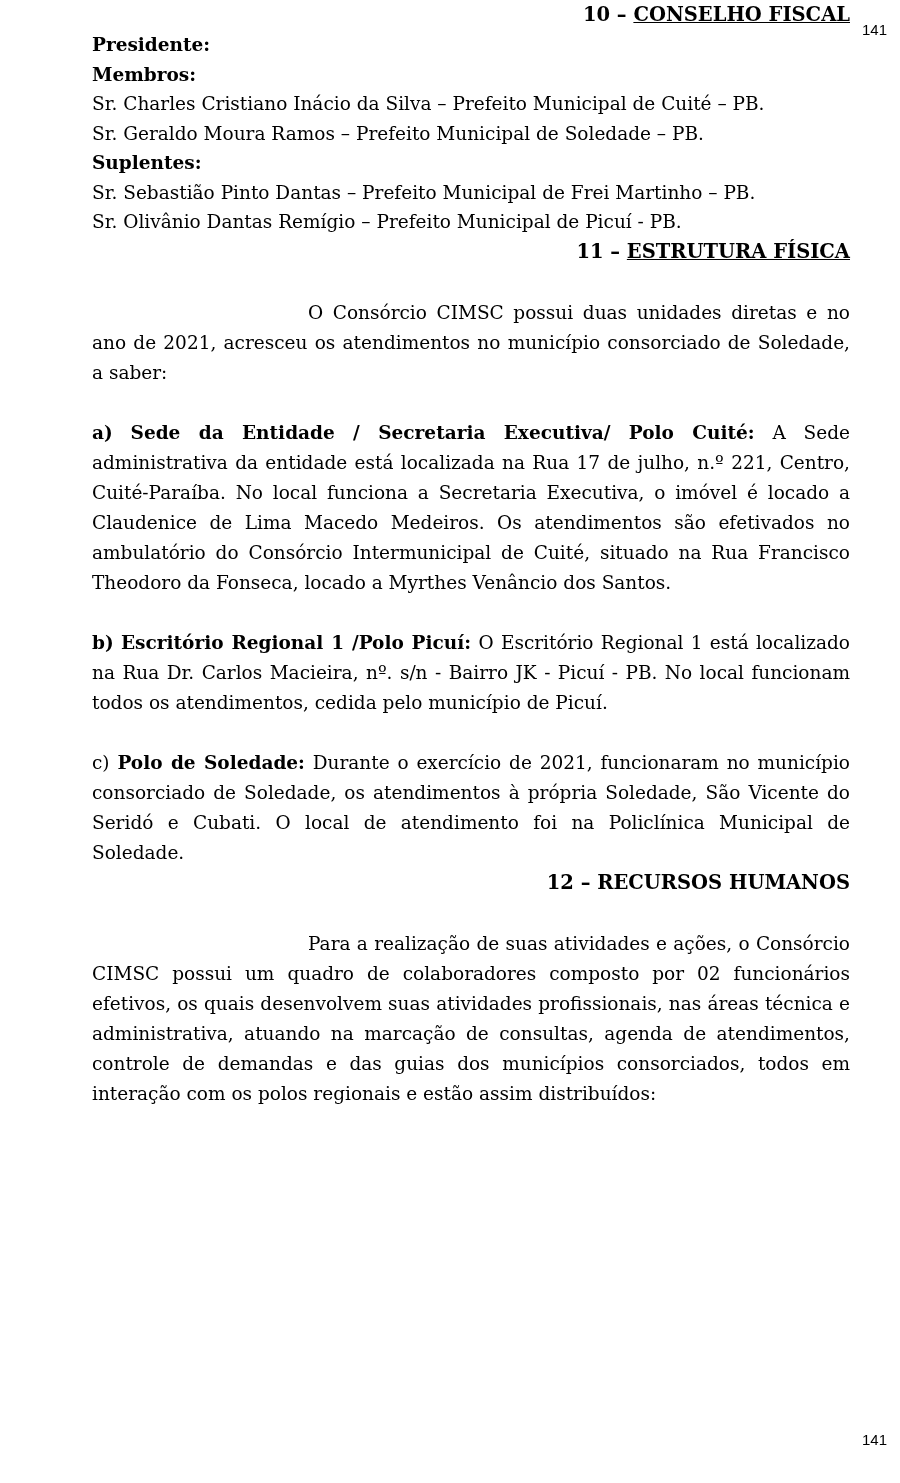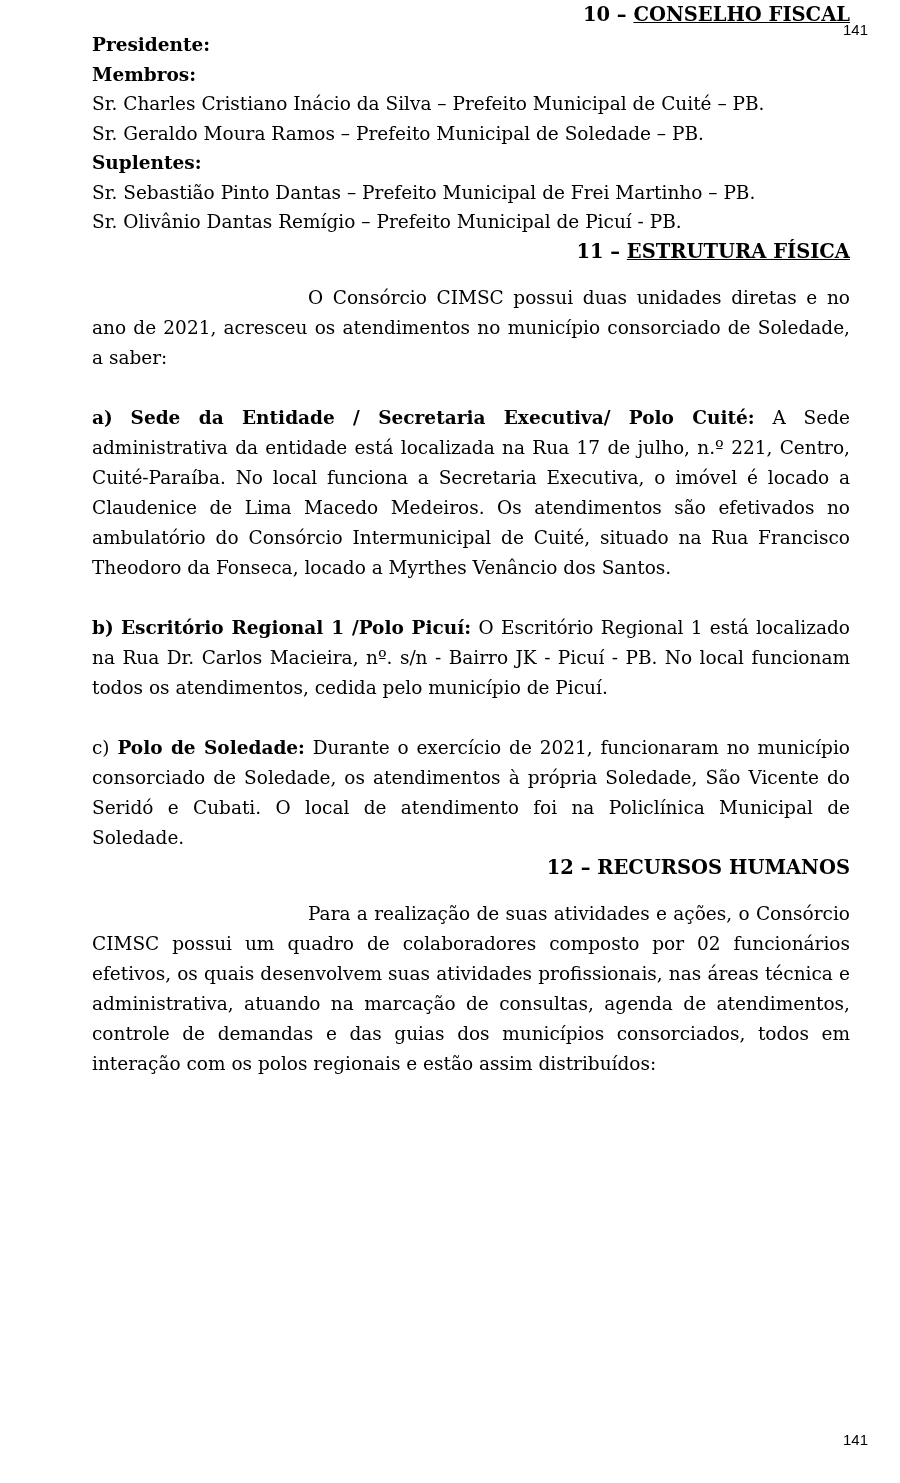--- a/index.html
+++ b/index.html
@@ -15,21 +15,21 @@
     color: #000000;
     font-family: "DejaVu Serif", "Liberation Serif", serif;
     font-size: 18.5px;
     line-height: 30px;
     box-sizing: border-box;
     padding: 0 50px 0 92px;
     overflow: hidden;
   }
   .page-num {
     position: absolute;
-    right: 32px;
+    right: 13px;
     font-family: "Liberation Sans", "DejaVu Sans", sans-serif;
     font-size: 15px;
     line-height: 15px;
     color: #000000;
   }
   .page-num.top { top: 22px; }
   .page-num.bottom { top: 1432px; }
   h2.heading {
     font-size: 19.5px;
     font-weight: bold;
@@ -42,21 +42,21 @@
   .h12 { margin-top: 55px; }
   .heading .u { text-decoration: underline; }
   .roster { }
   .roster .line { line-height: 29.5px; }
   .roster .label { font-weight: bold; }
   p.para {
     margin: 0;
     text-align: justify;
   }
   p.intro {
-    margin-top: 16px;
+    margin-top: 31px;
     text-indent: 216px;
   }
   p.item { margin-top: 30px; }
   .b  { font-weight: bold; }
   .bi { font-weight: bold; }
 </style>
 </head>
 <body>
 
 <div class="page">

